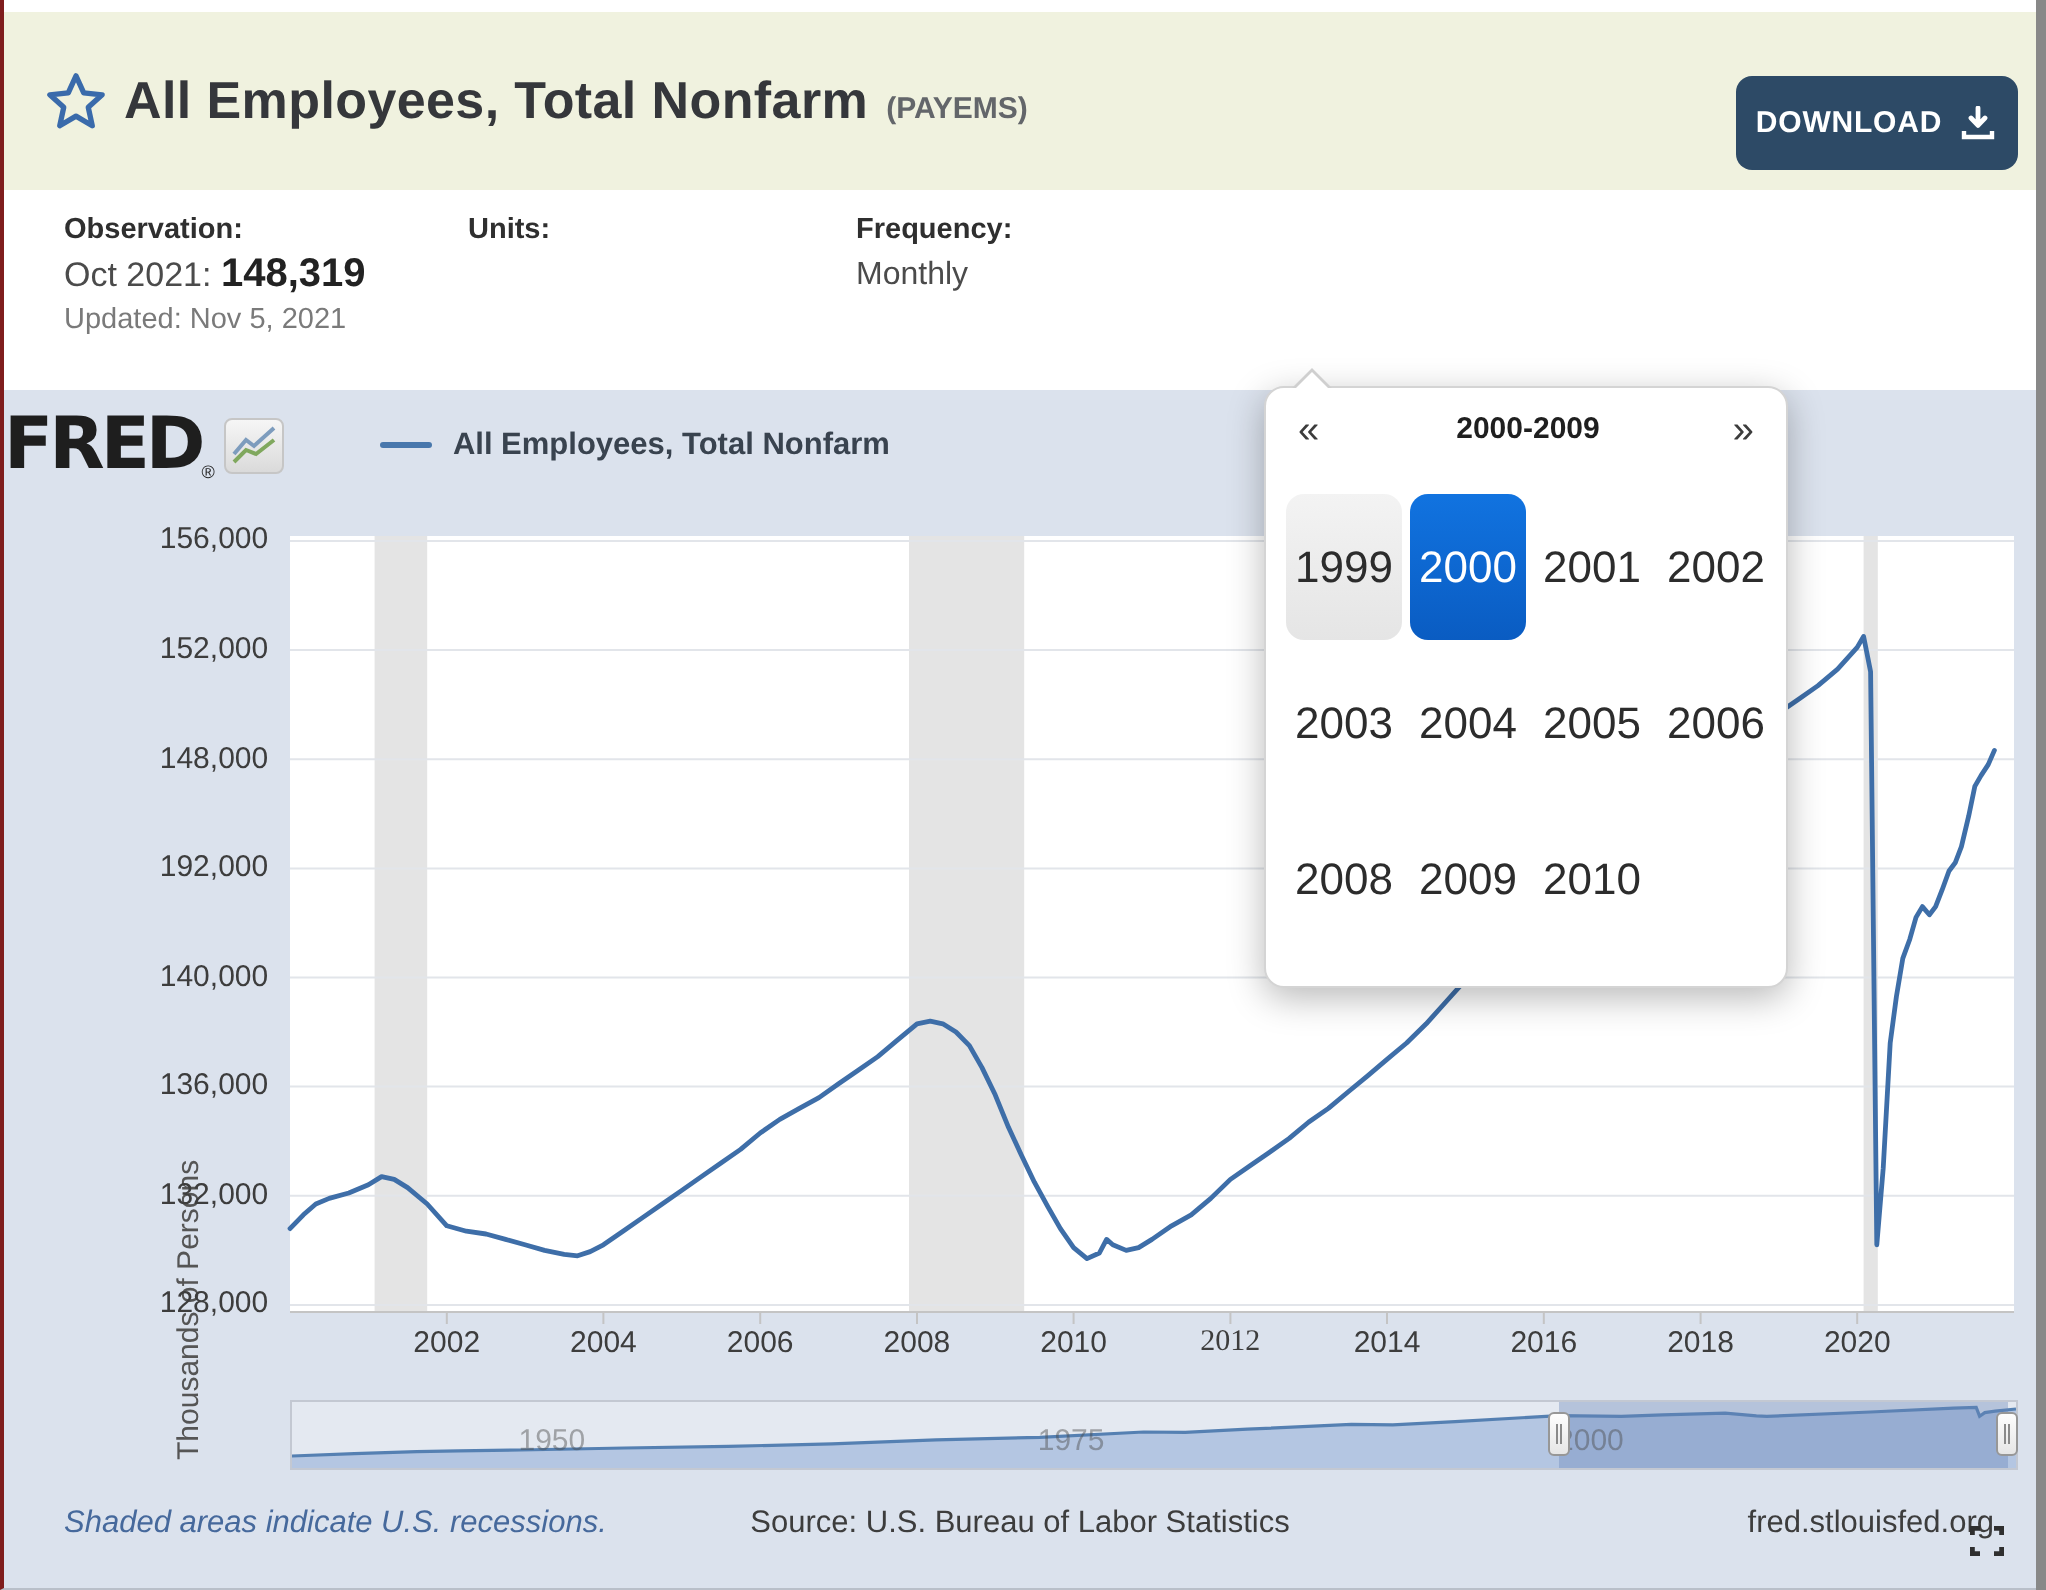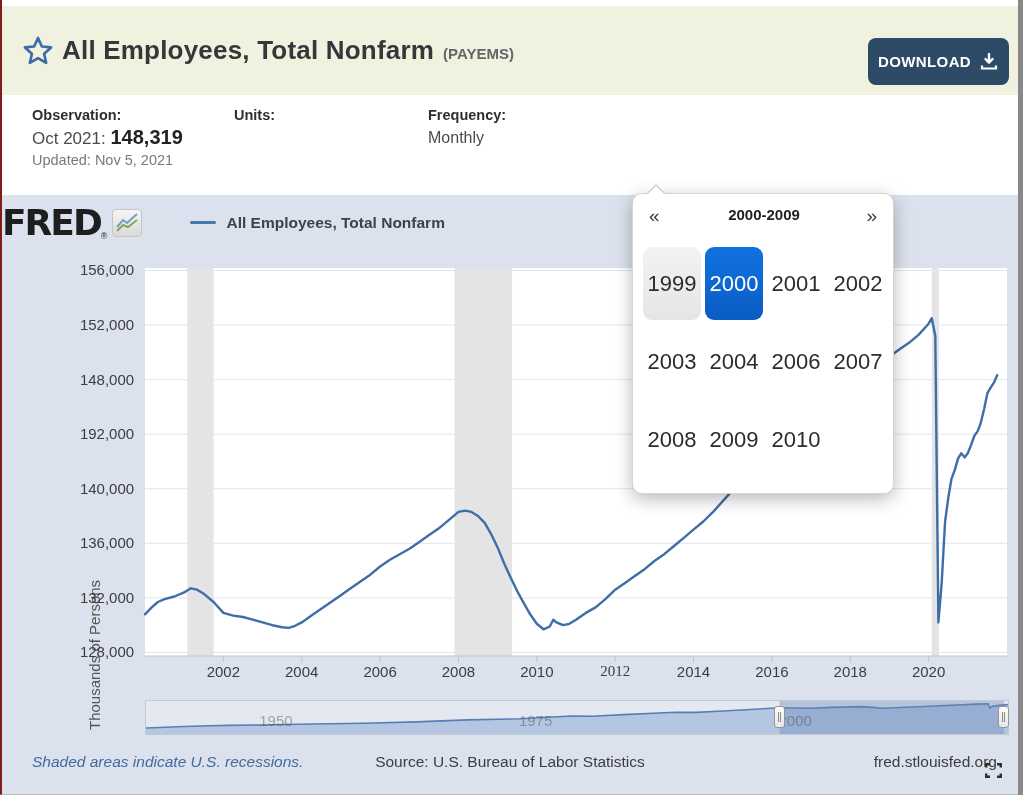--- a/index.html
+++ b/index.html
@@ -254,21 +254,21 @@
       <span id="dp-title">2000-2009</span>
       <span id="dp-next">»</span>
     </div>
     <div id="dp-grid">
         <div class="year-cell muted">1999</div>
         <div class="year-cell selected">2000</div>
         <div class="year-cell">2001</div>
         <div class="year-cell">2002</div>
         <div class="year-cell">2003</div>
         <div class="year-cell">2004</div>
+        <div class="year-cell">2005</div>
         <div class="year-cell">2006</div>
-        <div class="year-cell">2007</div>
         <div class="year-cell">2008</div>
         <div class="year-cell">2009</div>
         <div class="year-cell">2010</div>
       </div>
   </div>
 
 </div>
 
 </body></html>

